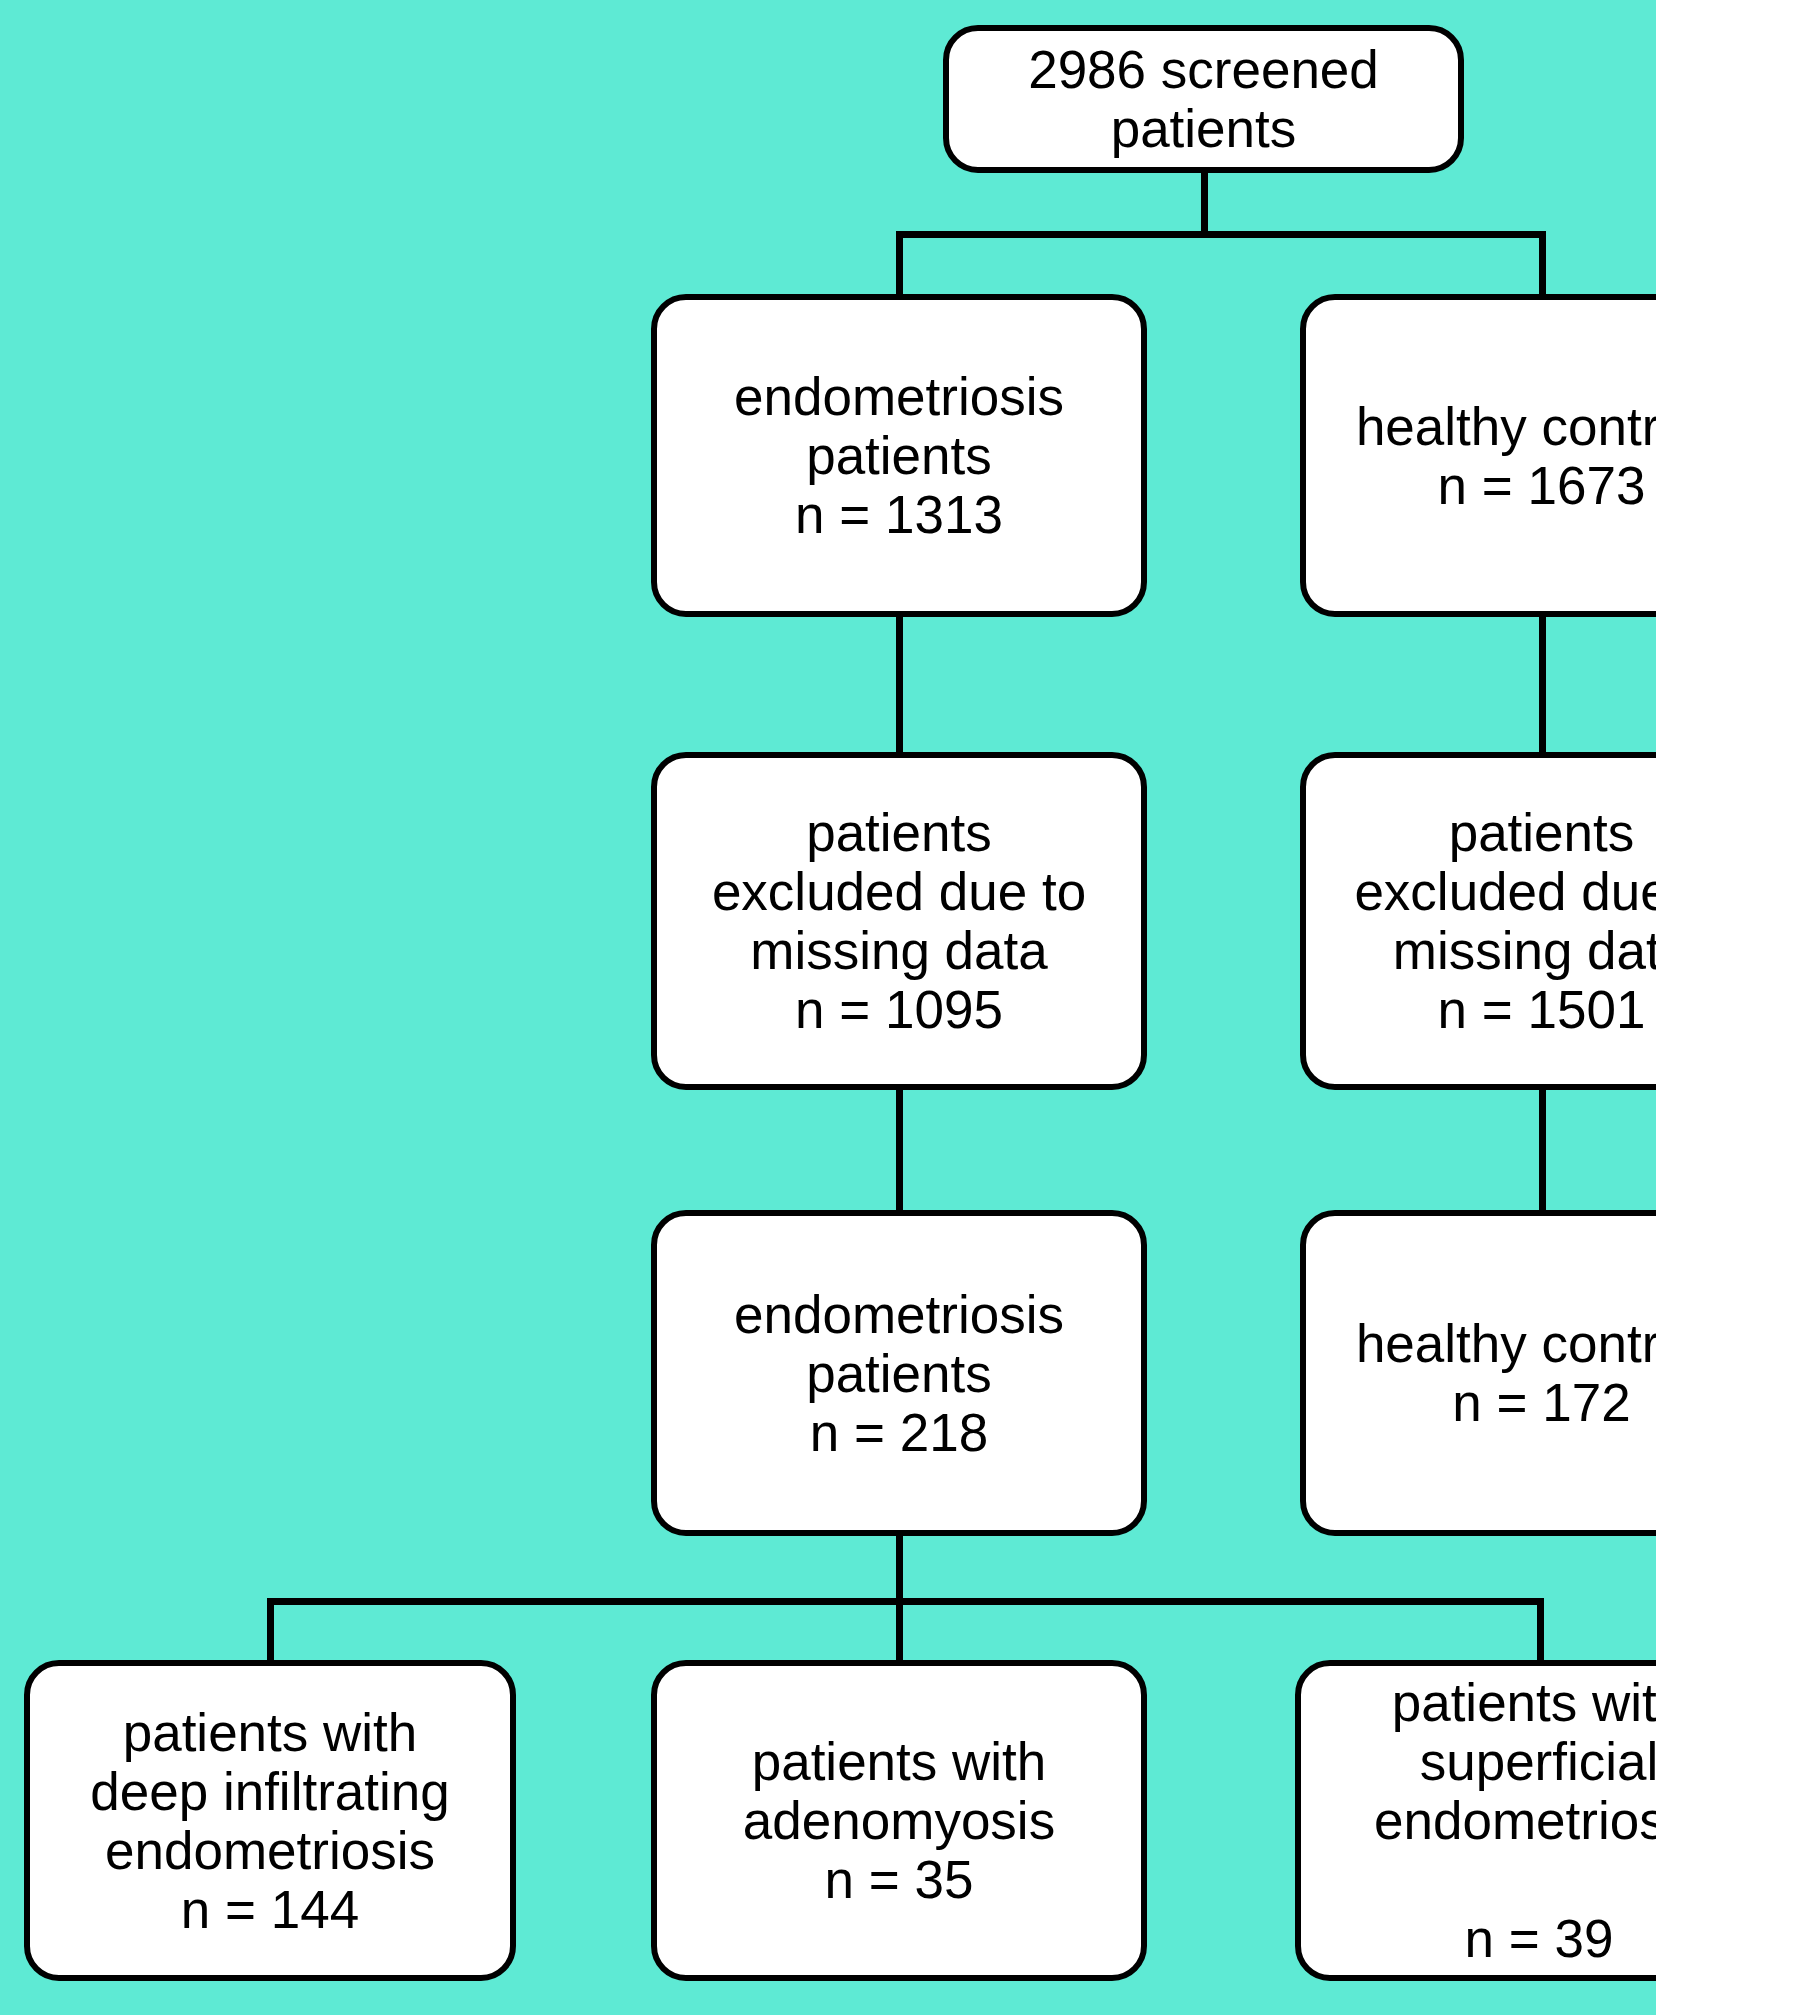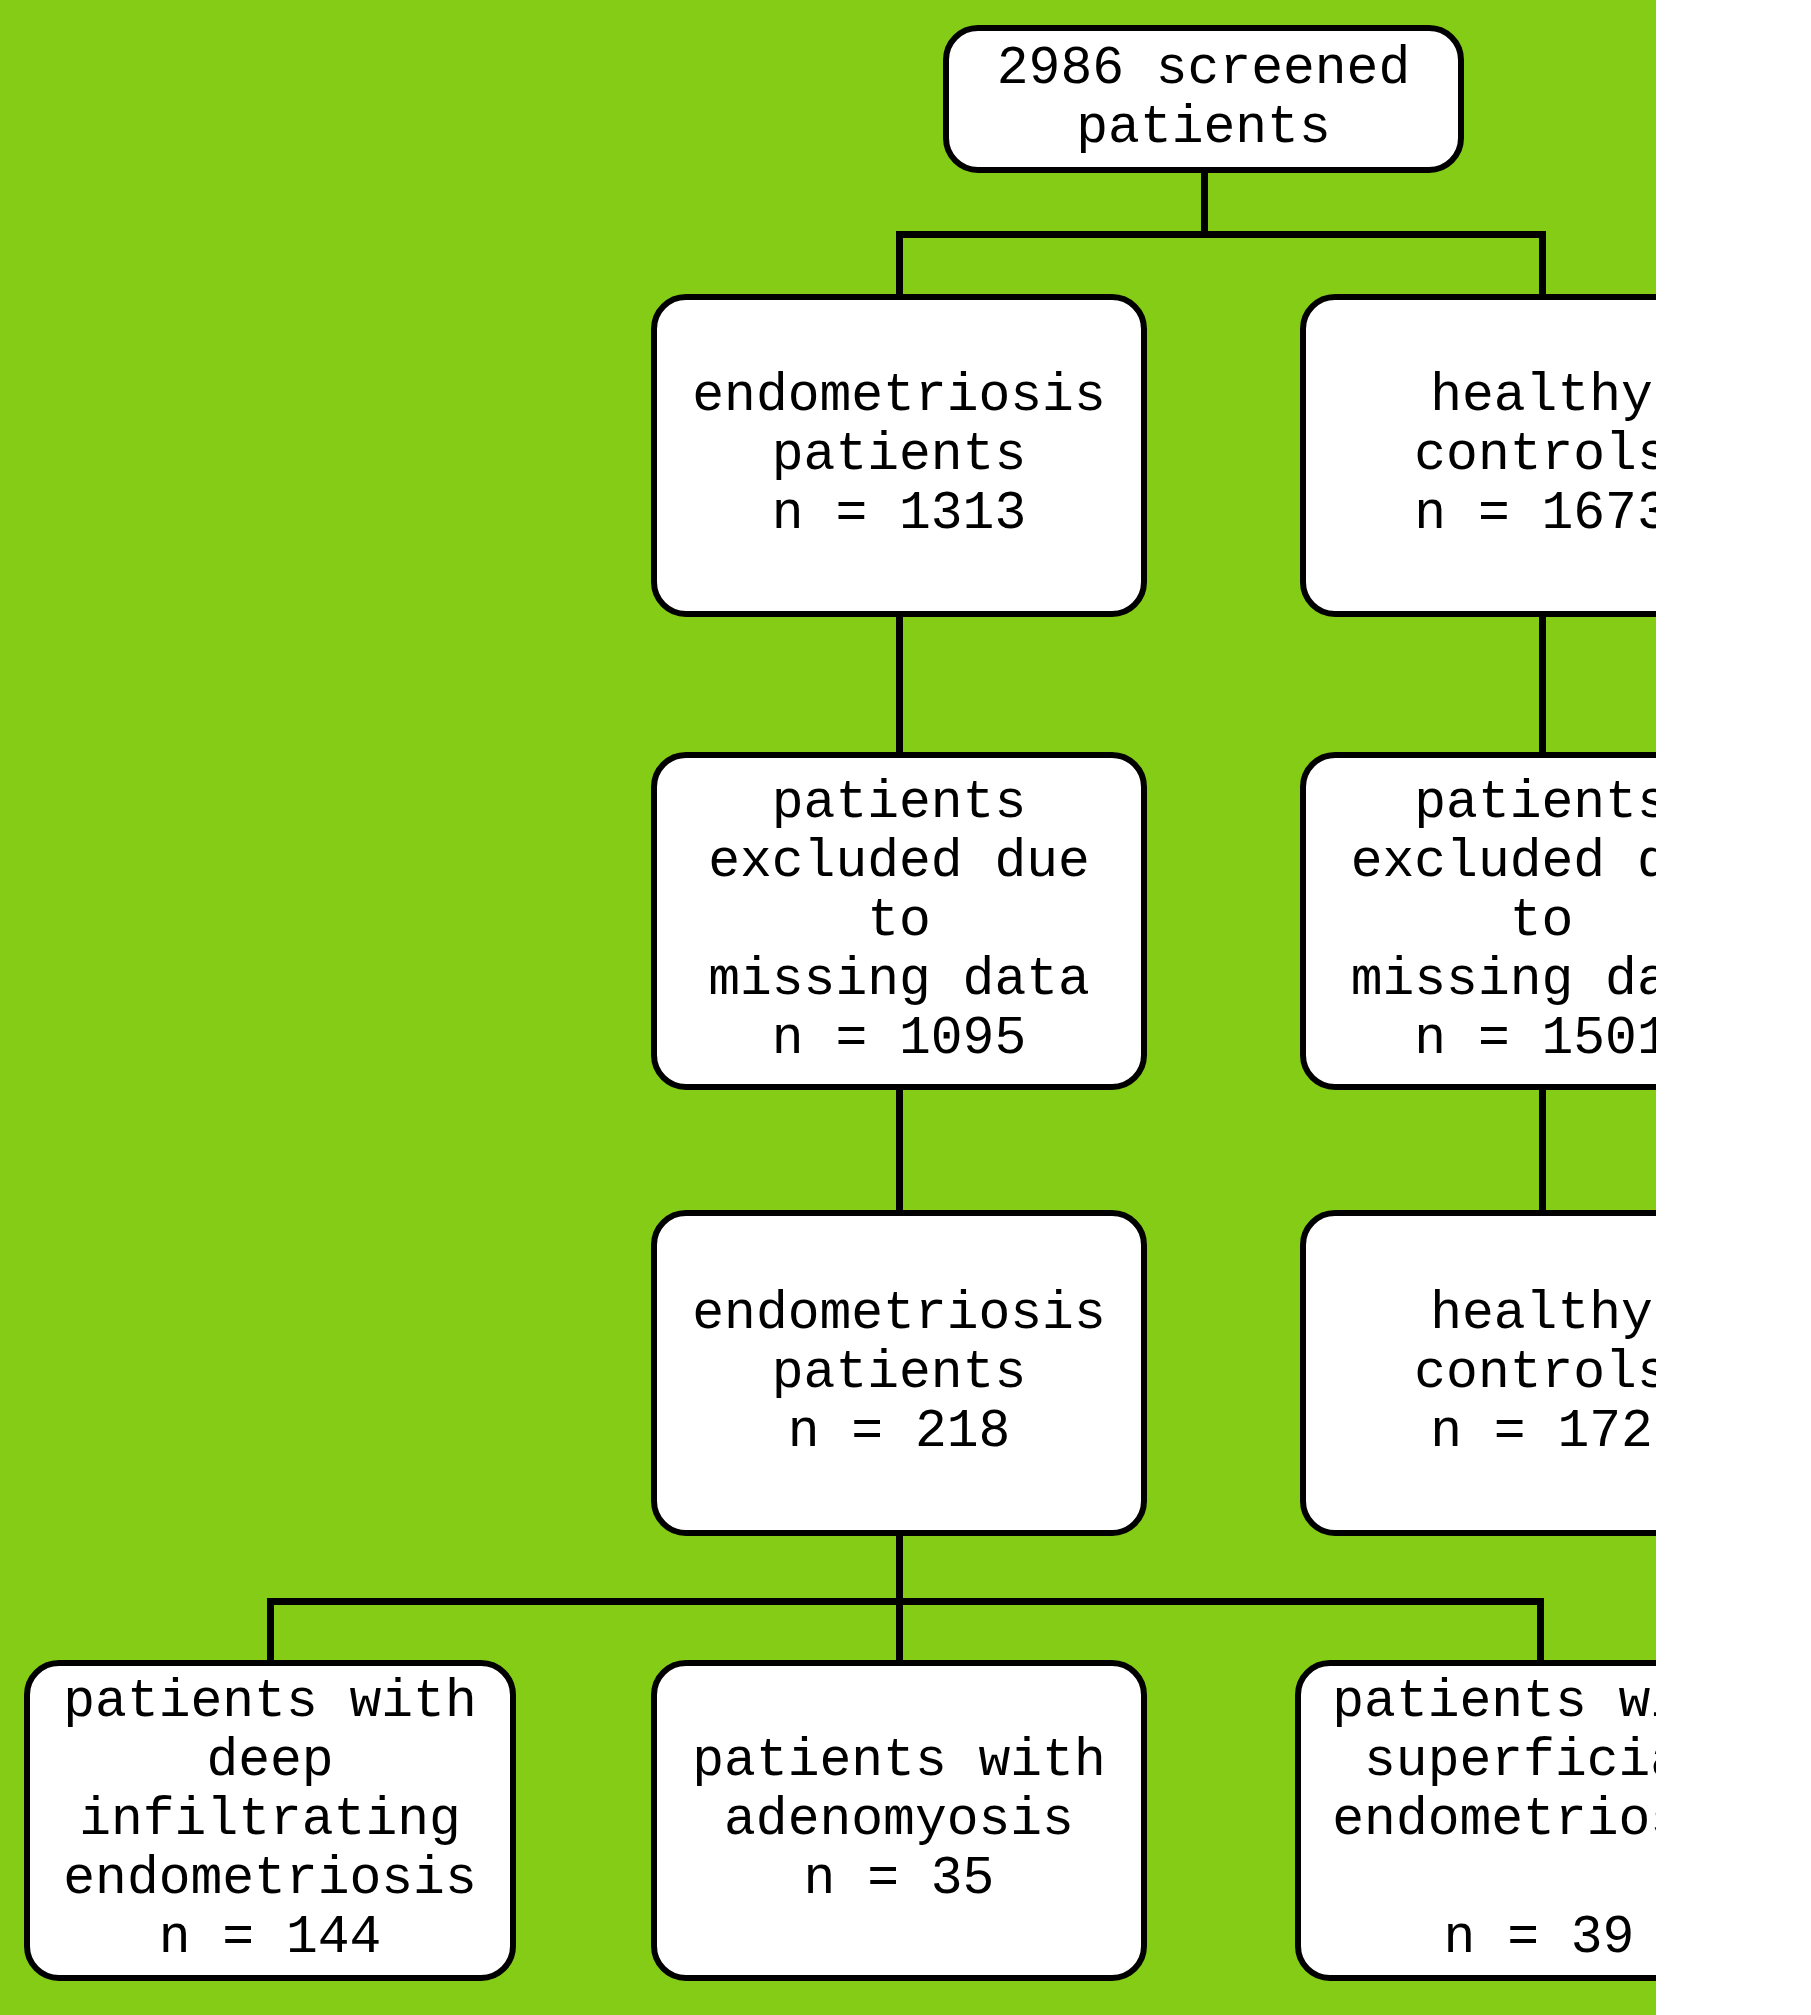--- a/index.html
+++ b/index.html
@@ -4,22 +4,22 @@
 <style>
   html, body {
     margin: 0;
     padding: 0;
     background: #ffffff;
   }
   .canvas {
     position: relative;
     width: 1656px;
     height: 2015px;
-    background: #84cc16;
-    font-family: Liberation Mono, monospace;
+    background: #5eead4;
+    font-family: Liberation Sans, sans-serif;
     color: #000000;
     overflow: hidden;
   }
   .box {
     position: absolute;
     box-sizing: border-box;
     border: 6px solid #000000;
     border-radius: 35px;
     background: #ffffff;
     display: flex;

